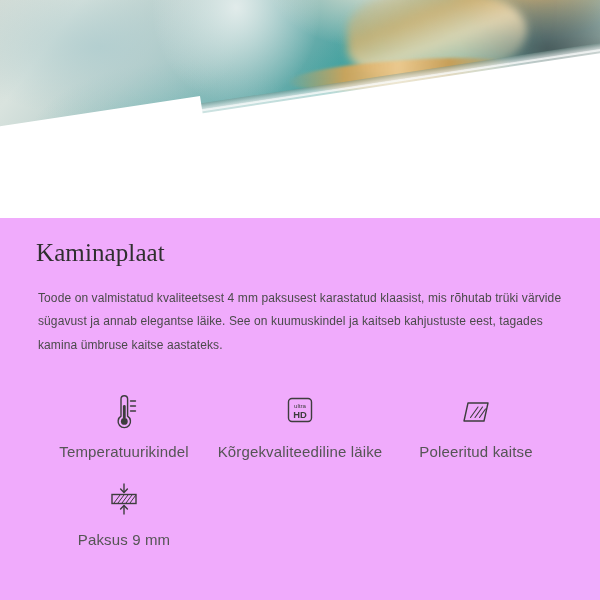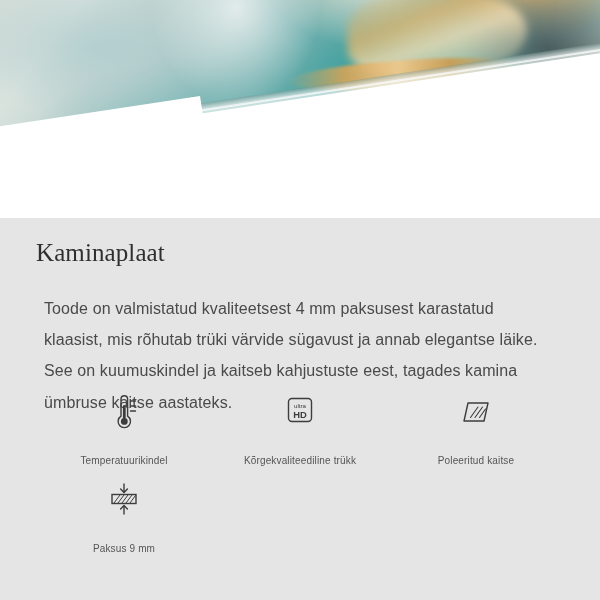--- a/index.html
+++ b/index.html
@@ -10,21 +10,21 @@
     width: 600px;
     height: 600px;
     background: #ffffff;
     font-family: "Liberation Sans", sans-serif;
     overflow: hidden;
   }
   .page {
     position: relative;
     width: 600px;
     height: 600px;
-    background: #e5e5e5;
+    background: #f0abfc;
   }
 
   
   .hero {
     position: relative;
     width: 600px;
     height: 218px;
     overflow: hidden;
     background: #ffffff;
   }
@@ -153,23 +153,23 @@
     font-weight: 400;
     font-size: 25px;
     line-height: 1.32;
     color: #2f2f2f;
     letter-spacing: 0.1px;
   }
   .headline .line2 {
     display: block;
   }
   .body-copy {
-    margin: 8px;
+    margin: 2px;
     padding: 16px 36px 0 36px;
-    font-size: 16px;
+    font-size: 12px;
     line-height: 1.95;
     color: #4a4a4a;
     letter-spacing: 0.1px;
   }
 
   
   .features {
     position: absolute;
     left: 36px;
     top: 390px;
@@ -185,22 +185,22 @@
     justify-content: flex-start;
     text-align: center;
   }
   .feature-icon {
     height: 44px;
     display: flex;
     align-items: center;
     justify-content: center;
   }
   .feature-label {
-    margin-top: 21px;
-    font-size: 10px;
+    margin-top: 9px;
+    font-size: 15px;
     color: #555555;
     letter-spacing: 0.15px;
   }
   svg { display: block; }
 </style>
 </head>
 <body>
 
 <div class="page">
 
@@ -246,21 +246,21 @@
     </div>
 
     <div class="feature">
       <div class="feature-icon">
         <svg width="40" height="36" viewBox="0 0 40 36">
           <rect x="8.5" y="4.5" width="23" height="23" rx="3.5" fill="none" stroke="#3d3d3d" stroke-width="1.4"></rect>
           <text x="20" y="14.2" text-anchor="middle" font-family="Liberation Sans, sans-serif" font-size="6.2" fill="#3d3d3d">ultra</text>
           <text x="20" y="23.6" text-anchor="middle" font-family="Liberation Sans, sans-serif" font-size="9.4" font-weight="bold" fill="#3d3d3d">HD</text>
         </svg>
       </div>
-      <div class="feature-label">Kõrgekvaliteediline trükk</div>
+      <div class="feature-label">Kõrgekvaliteediline läike</div>
     </div>
 
 
 
     <div class="feature">
       <div class="feature-icon">
         <svg width="40" height="36" viewBox="0 0 40 36">
           <path d="M8 27 L28 27 L32 9 L12 9 Z" fill="none" stroke="#3d3d3d" stroke-width="1.4" stroke-linejoin="round"></path>
           <g stroke="#3d3d3d" stroke-width="1.1" stroke-linecap="round">
             <line x1="14.5" y1="23.5" x2="22" y2="13"></line>

